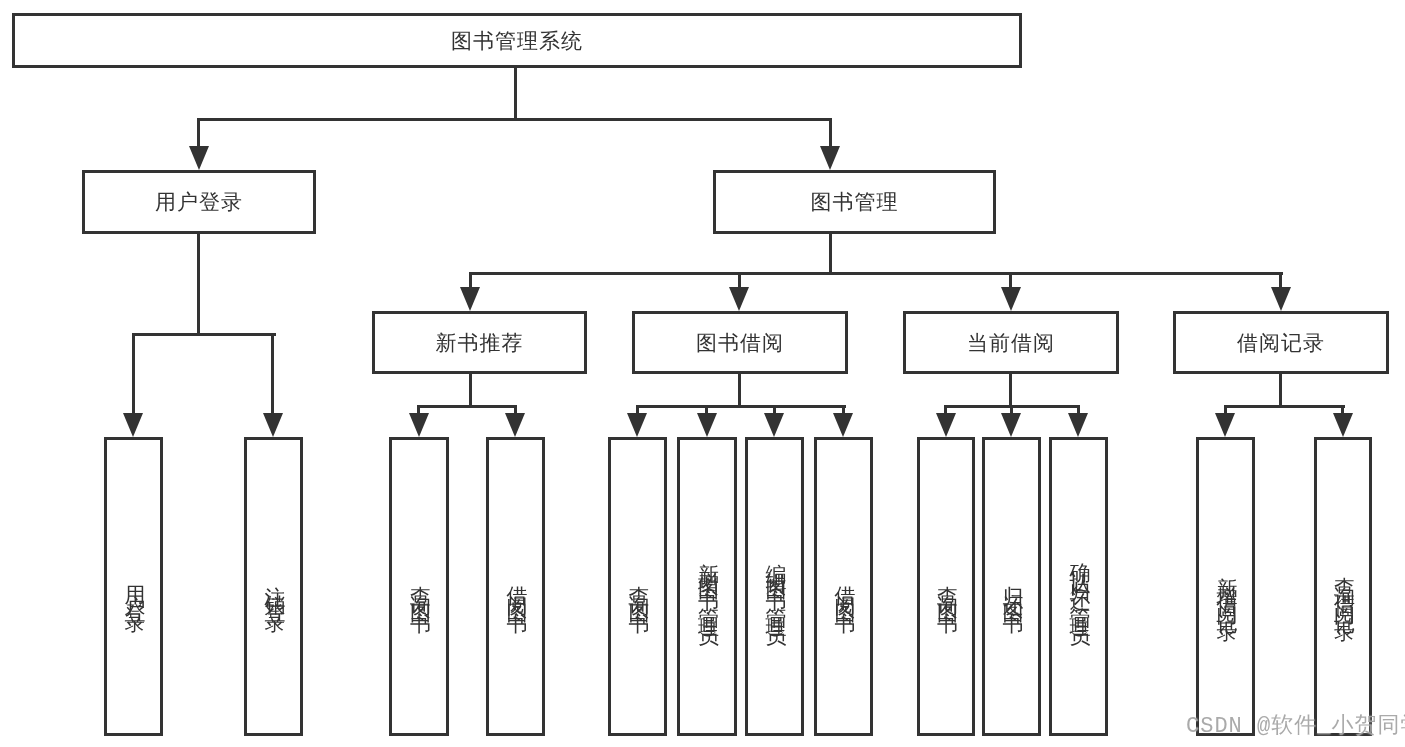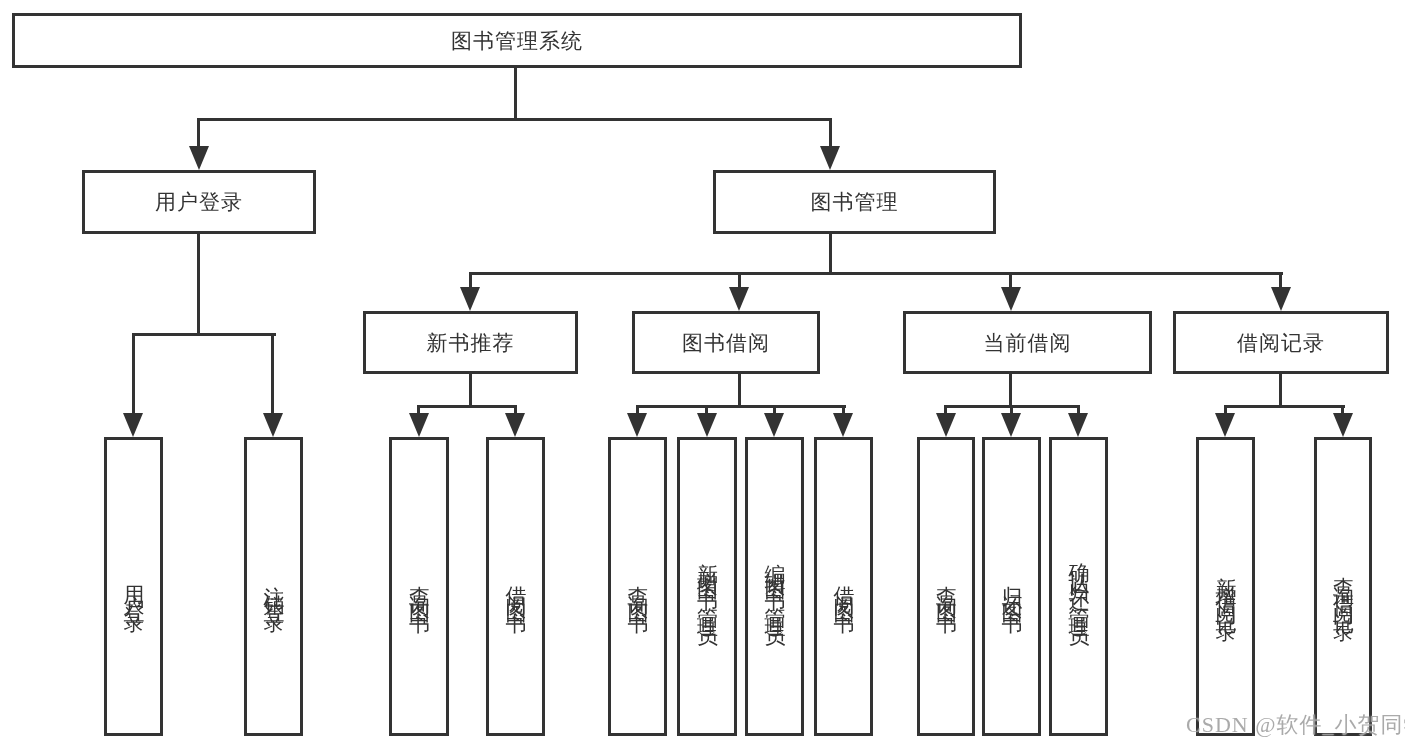--- a/index.html
+++ b/index.html
@@ -1,21 +1,21 @@
 <!DOCTYPE html>
 <html><head>
 <meta charset="utf-8">
 <style>
   html,body{margin:0;padding:0;background:#ffffff;}
   .stage{
     position:relative;
     width:1405px;height:747px;
     background:#ffffff;
     overflow:hidden;
-    font-family:Liberation Serif, serif;
+    font-family:Liberation Mono, monospace;
     color:#333333;
   }
   .box{
     position:absolute;
     box-sizing:border-box;
     border:3px solid #333333;
     background:#ffffff;
     display:flex;
     align-items:center;
     justify-content:center;
@@ -87,27 +87,27 @@
   <div class="hl" style="left:469px;top:272px;width:814px"></div>
   <div class="vl" style="left:469px;top:272px;height:18px"></div>
   <div class="arr" style="left:460px;top:287px"></div>
   <div class="vl" style="left:738px;top:272px;height:18px"></div>
   <div class="arr" style="left:729px;top:287px"></div>
   <div class="vl" style="left:1009px;top:272px;height:18px"></div>
   <div class="arr" style="left:1001px;top:287px"></div>
   <div class="vl" style="left:1279px;top:272px;height:18px"></div>
   <div class="arr" style="left:1271px;top:287px"></div>
 
-  <div class="box l3" style="left:363px;width:215px">
+  <div class="box l3" style="left:372px;width:215px">
     <span>新书推荐</span>
   </div>
-  <div class="box l3" style="left:632px;width:188px">
+  <div class="box l3" style="left:632px;width:216px">
     <span>图书借阅</span>
   </div>
-  <div class="box l3" style="left:903px;width:249px">
+  <div class="box l3" style="left:903px;width:216px">
     <span>当前借阅</span>
   </div>
   <div class="box l3" style="left:1173px;width:216px">
     <span>借阅记录</span>
   </div>
 
   <div class="vl" style="left:469px;top:374px;height:34px"></div>
   <div class="hl" style="left:417px;top:405px;width:100px"></div>
   <div class="vl" style="left:417px;top:405px;height:11px"></div>
   <div class="arr" style="left:409px;top:413px"></div>

